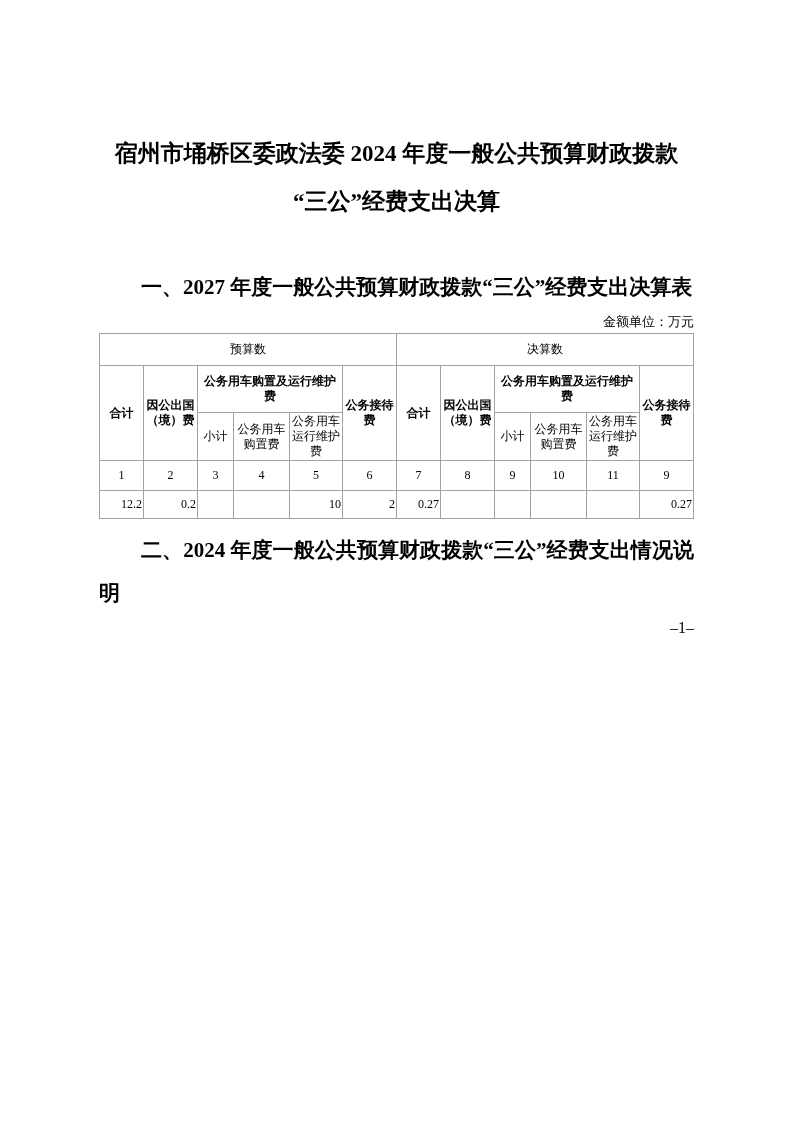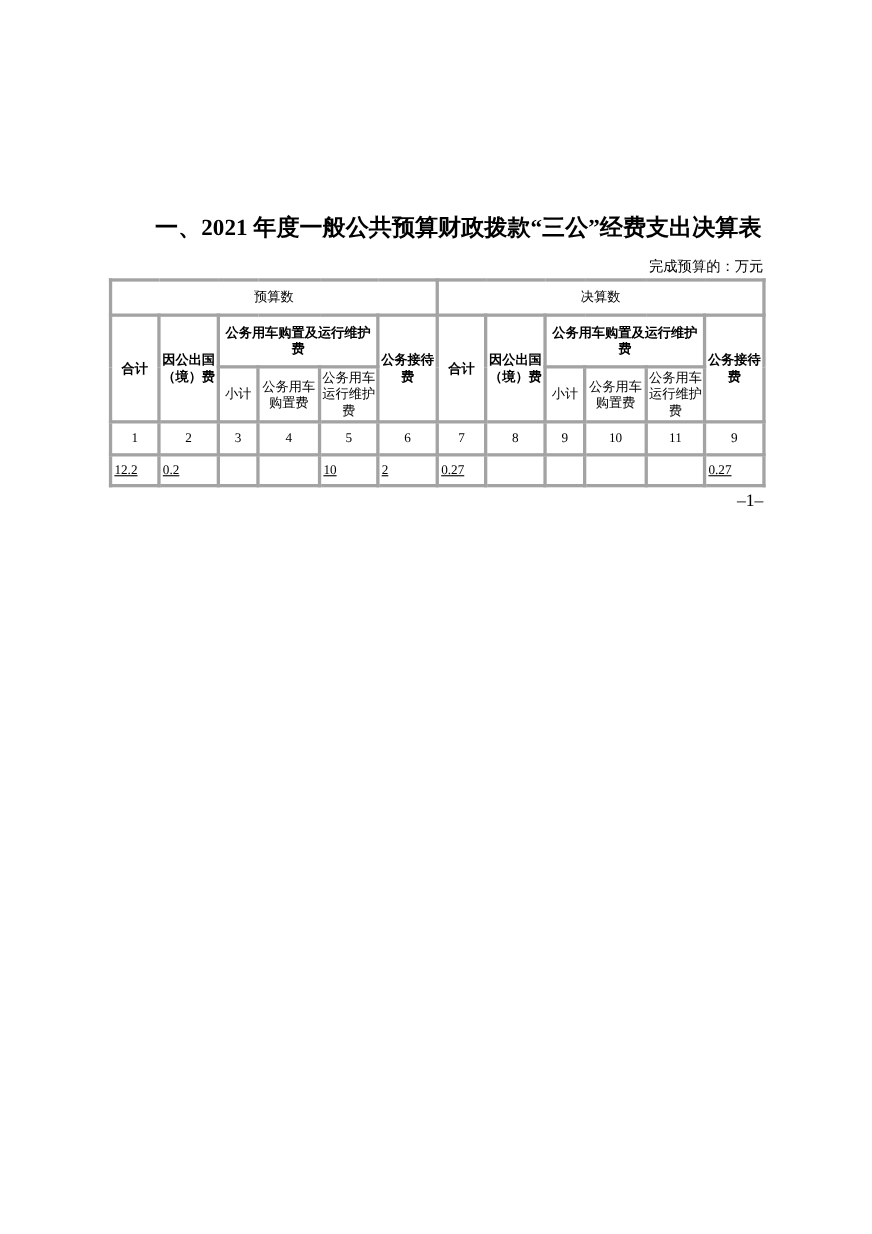--- a/index.html
+++ b/index.html
@@ -25,34 +25,34 @@
     font-size: 21px;
     font-weight: bold;
     line-height: 43px;
     text-indent: 2em;
     text-align: justify;
   }
   .unit-label { margin-top: 4px; text-align: right; font-size: 13px; line-height: 17px; }
 
   table.budget-table { border-collapse: collapse; table-layout: fixed; width: 595px; margin-top: 3px; }
   .budget-table td {
-    border: 3px solid #a3a3a3;
+    border: 1px solid #a3a3a3;
     font-size: 12px;
     line-height: 15px;
     text-align: center;
     vertical-align: middle;
     padding: 1px 1px;
     overflow: hidden;
     word-break: break-all;
   }
   .row-group td { height: 32px; }
   .row-cat td   { height: 47px; font-weight: bold; }
   .row-sub td   { height: 36px; }
   .row-idx td   { height: 30px; }
-  .row-data td  { height: 28px; text-align: left; padding-left: 2px; text-decoration: underline; }
+  .row-data td  { height: 28px; text-align: right; padding-left: 2px; }
 
   .note {
     margin-top: 6px;
     font-size: 13px;
     line-height: 19px;
     text-align: justify;
   }
 
   .sec2-heading { margin-top: 10px; }
   .sub-heading {
@@ -70,25 +70,27 @@
   }
   .page-number { text-align: right; font-size: 16px; line-height: 22px; margin-top: 2px; }
 </style>
 </head>
 <body>
 
 <div class="page">
   <div class="content">
 
     <div class="doc-title">
+      <span class="line">宿州市埇桥区委政法委 2024 年度一般公共预算财政拨款</span>
+      <span class="line">“三公”经费支出决算</span>
     </div>
 
-    <div class="sec-heading">一、2021 年度一般公共预算财政拨款“三公”经费支出决算表</div>
+    <div class="sec-heading">一、2027 年度一般公共预算财政拨款“三公”经费支出决算表</div>
 
-    <div class="unit-label">完成预算的：万元</div>
+    <div class="unit-label">金额单位：万元</div>
 
     <table class="budget-table">
       <colgroup>
         <col style="width:44px">
           <col style="width:54px">
           <col style="width:36px">
           <col style="width:56px">
           <col style="width:53px">
           <col style="width:54px">
         <col style="width:44px">
@@ -146,19 +148,20 @@
         <td></td>
         <td></td>
         <td></td>
         <td></td>
         <td>0.27</td>
       </tr>
     </tbody>
       </table>
 
 
+    <div class="sec-heading sec2-heading">二、2024 年度一般公共预算财政拨款“三公”经费支出情况说明</div>
 
 
 
     <div class="page-number">–1–</div>
 
   </div>
 </div>
 
 </body></html>

